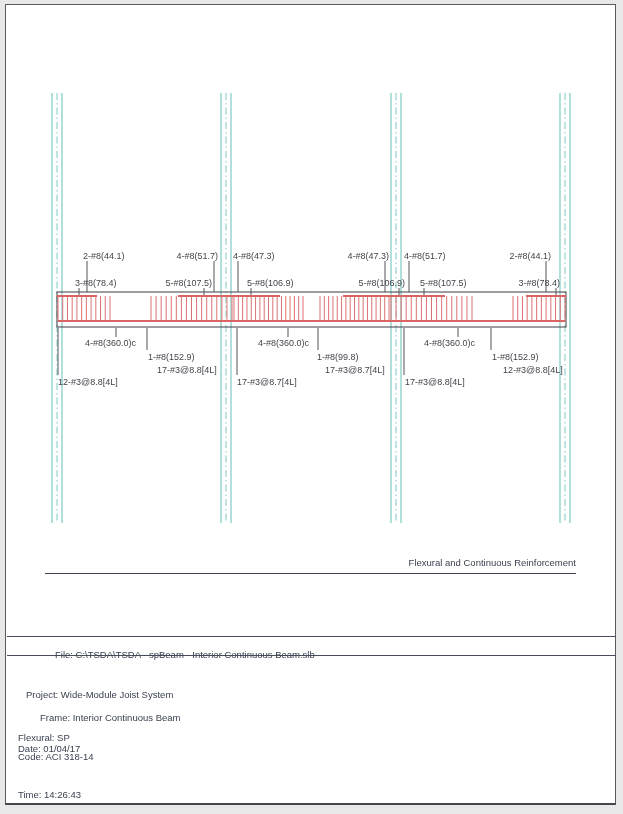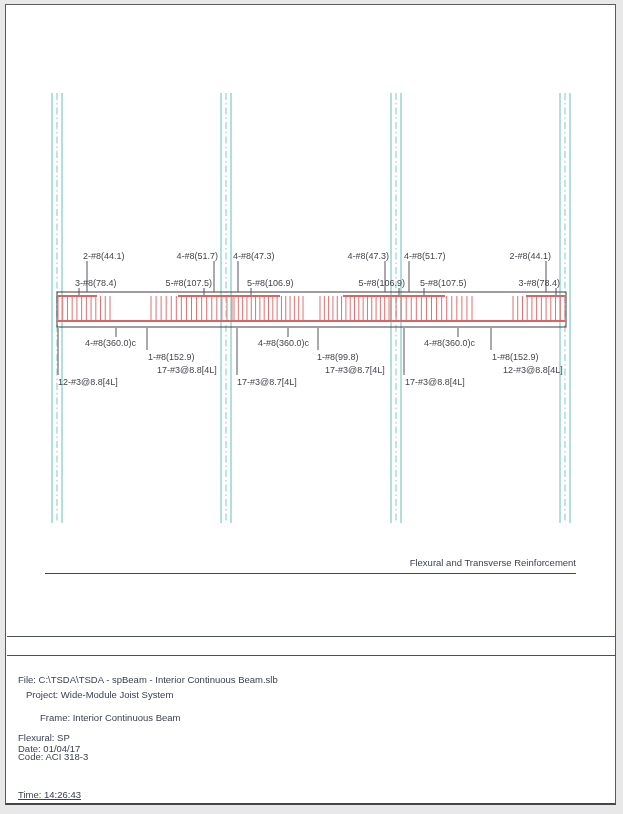--- a/index.html
+++ b/index.html
@@ -10,27 +10,27 @@
   .layer{position:absolute;left:0;top:0;width:623px;height:814px;text-align:center;}
   #diagram-svg{position:absolute;left:0;top:0;width:623px;height:814px;}
   .caption{position:absolute;top:557px;right:47px;font-size:9.5px;color:#3a3f4e;}
   .caption-rule{position:absolute;left:45px;top:573px;width:531px;height:0;
                 border-top:1.5px solid #3f4654;}
   .footer-sep{position:absolute;left:7px;width:609px;height:0;border-top:1.2px solid #4a4f5e;}
   .sep-a{top:636px;}
   .sep-b{top:655px;}
   .footer-row{position:absolute;left:18px;font-size:9.5px;color:#3a4150;white-space:pre;}
   .f-license{top:641px;}
-  .f-file{top:674px;}
+  .f-file{top:649px;margin-left:37px;}
   .f-project{top:689px;margin-left:8px;}
   .f-frame{top:712px;margin-left:22px;}
   .f-engineer{top:732px;}
   .f-code{top:751px;}
   .f-date{top:743px;}
-  .f-time{top:789px;text-decoration:underline;}
+  .f-time{top:789px;}
 </style>
 </head>
 <body>
 
 <div class="canvas">
   <div class="page"></div>
   <div class="layer">
     <svg id="diagram-svg" viewBox="0 0 623 814">
         <line x1="52" y1="93" x2="52" y2="523" stroke="#7fc8c4" stroke-width="1.2"></line>
         <line x1="62" y1="93" x2="62" y2="523" stroke="#7fc8c4" stroke-width="1.2"></line>
@@ -181,25 +181,25 @@
         <text x="148" y="360" text-anchor="start" fill="#44444c" font-size="9px" font-family="&quot;Liberation Sans&quot;, sans-serif">1-#8(152.9)</text>
         <text x="317" y="360" text-anchor="start" fill="#44444c" font-size="9px" font-family="&quot;Liberation Sans&quot;, sans-serif">1-#8(99.8)</text>
         <text x="492" y="360" text-anchor="start" fill="#44444c" font-size="9px" font-family="&quot;Liberation Sans&quot;, sans-serif">1-#8(152.9)</text>
         <text x="157" y="373" text-anchor="start" fill="#44444c" font-size="9px" font-family="&quot;Liberation Sans&quot;, sans-serif">17-#3@8.8[4L]</text>
         <text x="325" y="373" text-anchor="start" fill="#44444c" font-size="9px" font-family="&quot;Liberation Sans&quot;, sans-serif">17-#3@8.7[4L]</text>
         <text x="503" y="373" text-anchor="start" fill="#44444c" font-size="9px" font-family="&quot;Liberation Sans&quot;, sans-serif">12-#3@8.8[4L]</text>
         <text x="58" y="385" text-anchor="start" fill="#44444c" font-size="9px" font-family="&quot;Liberation Sans&quot;, sans-serif">12-#3@8.8[4L]</text>
         <text x="237" y="385" text-anchor="start" fill="#44444c" font-size="9px" font-family="&quot;Liberation Sans&quot;, sans-serif">17-#3@8.7[4L]</text>
         <text x="405" y="385" text-anchor="start" fill="#44444c" font-size="9px" font-family="&quot;Liberation Sans&quot;, sans-serif">17-#3@8.8[4L]</text>
       </svg>
-    <div class="caption">Flexural and Transverse Reinforcement</div>
+    <div class="caption">Flexural and Continuous Reinforcement</div>
     <div class="caption-rule"></div>
     <div class="footer-sep sep-a"></div>
     <div class="footer-sep sep-b"></div>
     <div class="footer-row f-file">File: C:\TSDA\TSDA - spBeam - Interior Continuous Beam.slb</div>
     <div class="footer-row f-project">Project: Wide-Module Joist System</div>
     <div class="footer-row f-frame">Frame: Interior Continuous Beam</div>
     <div class="footer-row f-engineer">Flexural: SP</div>
-    <div class="footer-row f-code">Code: ACI 318-3</div>
+    <div class="footer-row f-code">Code: ACI 318-14</div>
     <div class="footer-row f-date">Date: 01/04/17</div>
     <div class="footer-row f-time">Time: 14:26:43</div>
   </div>
 </div>
 
 </body></html>

